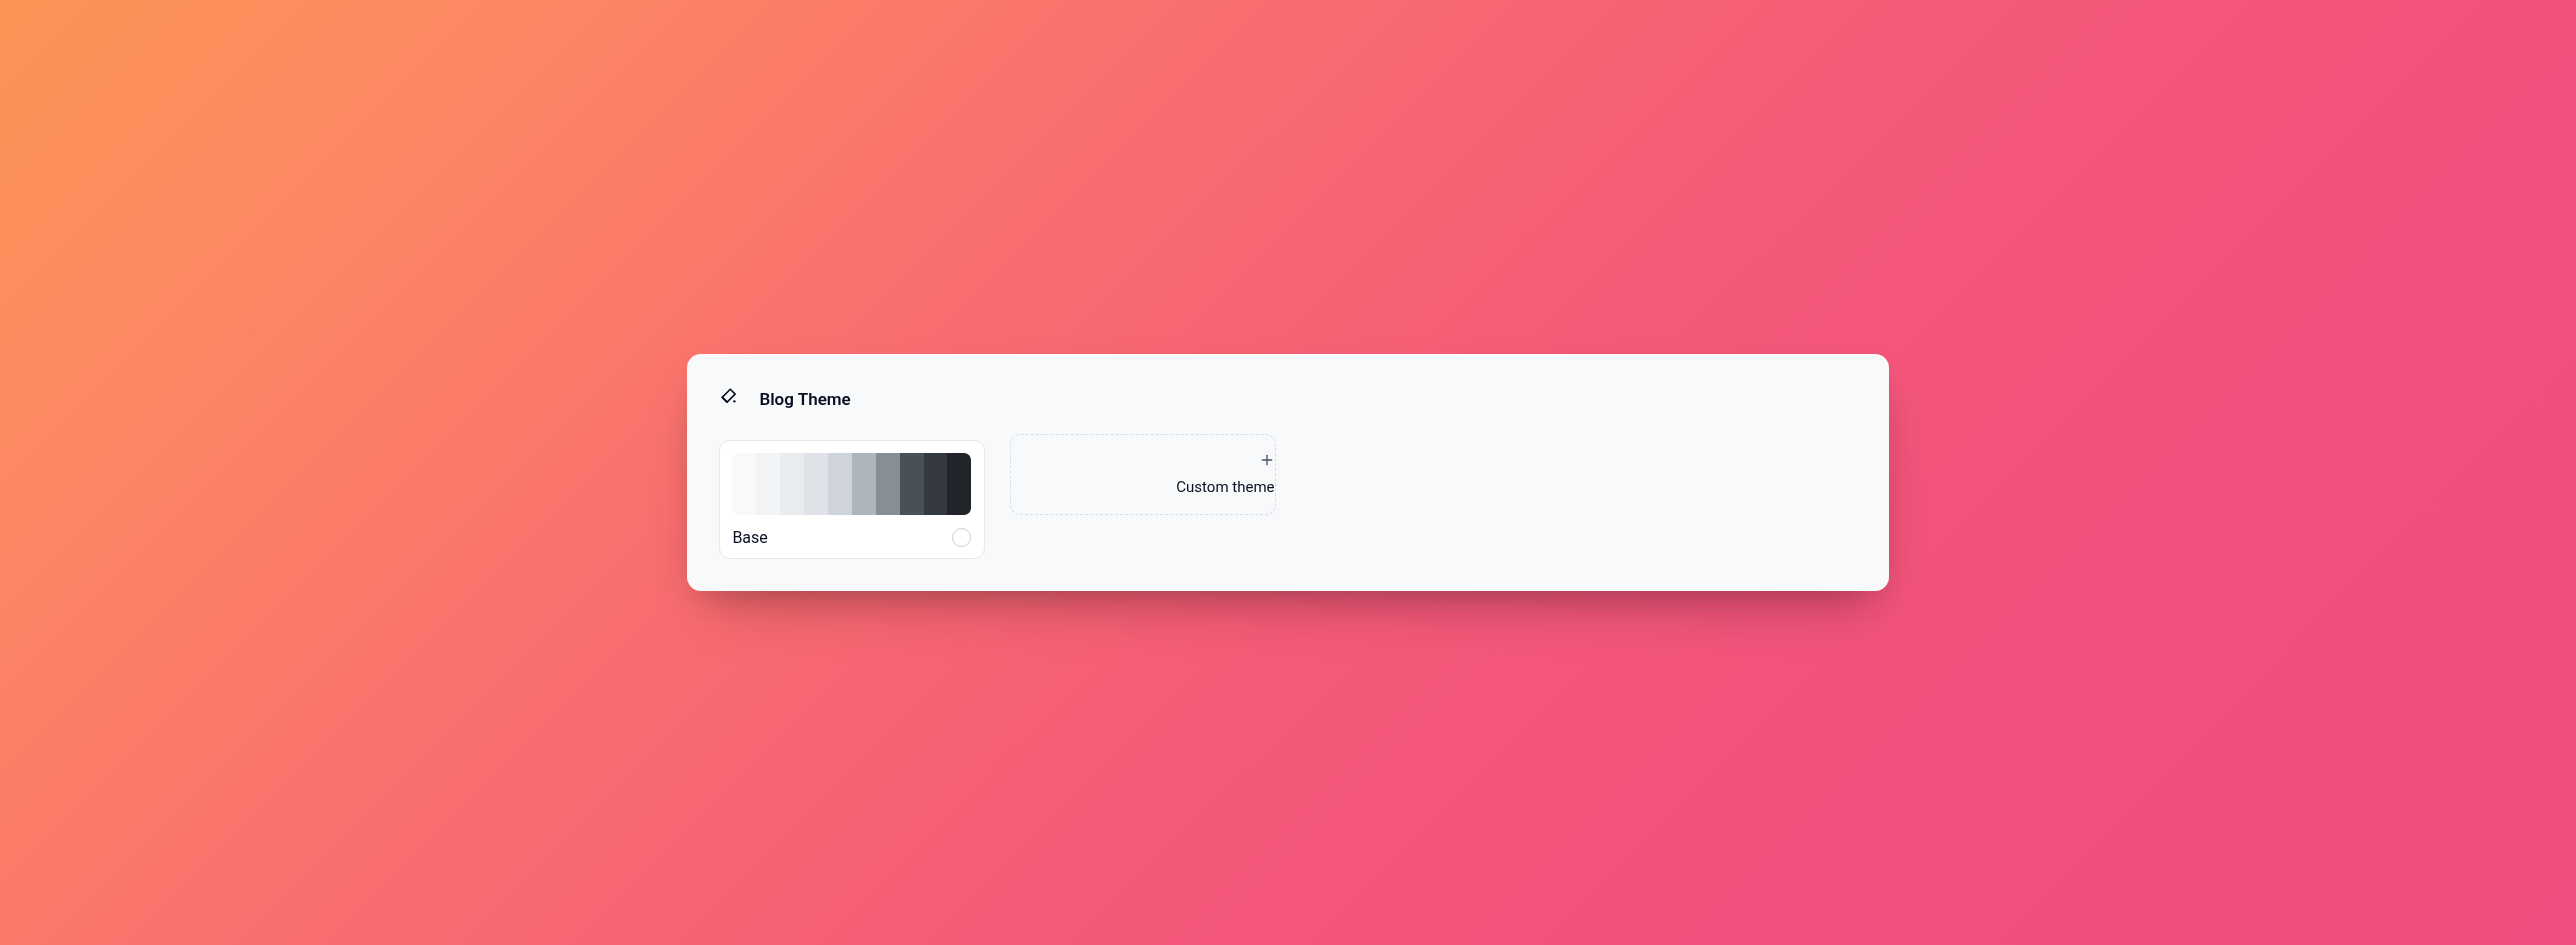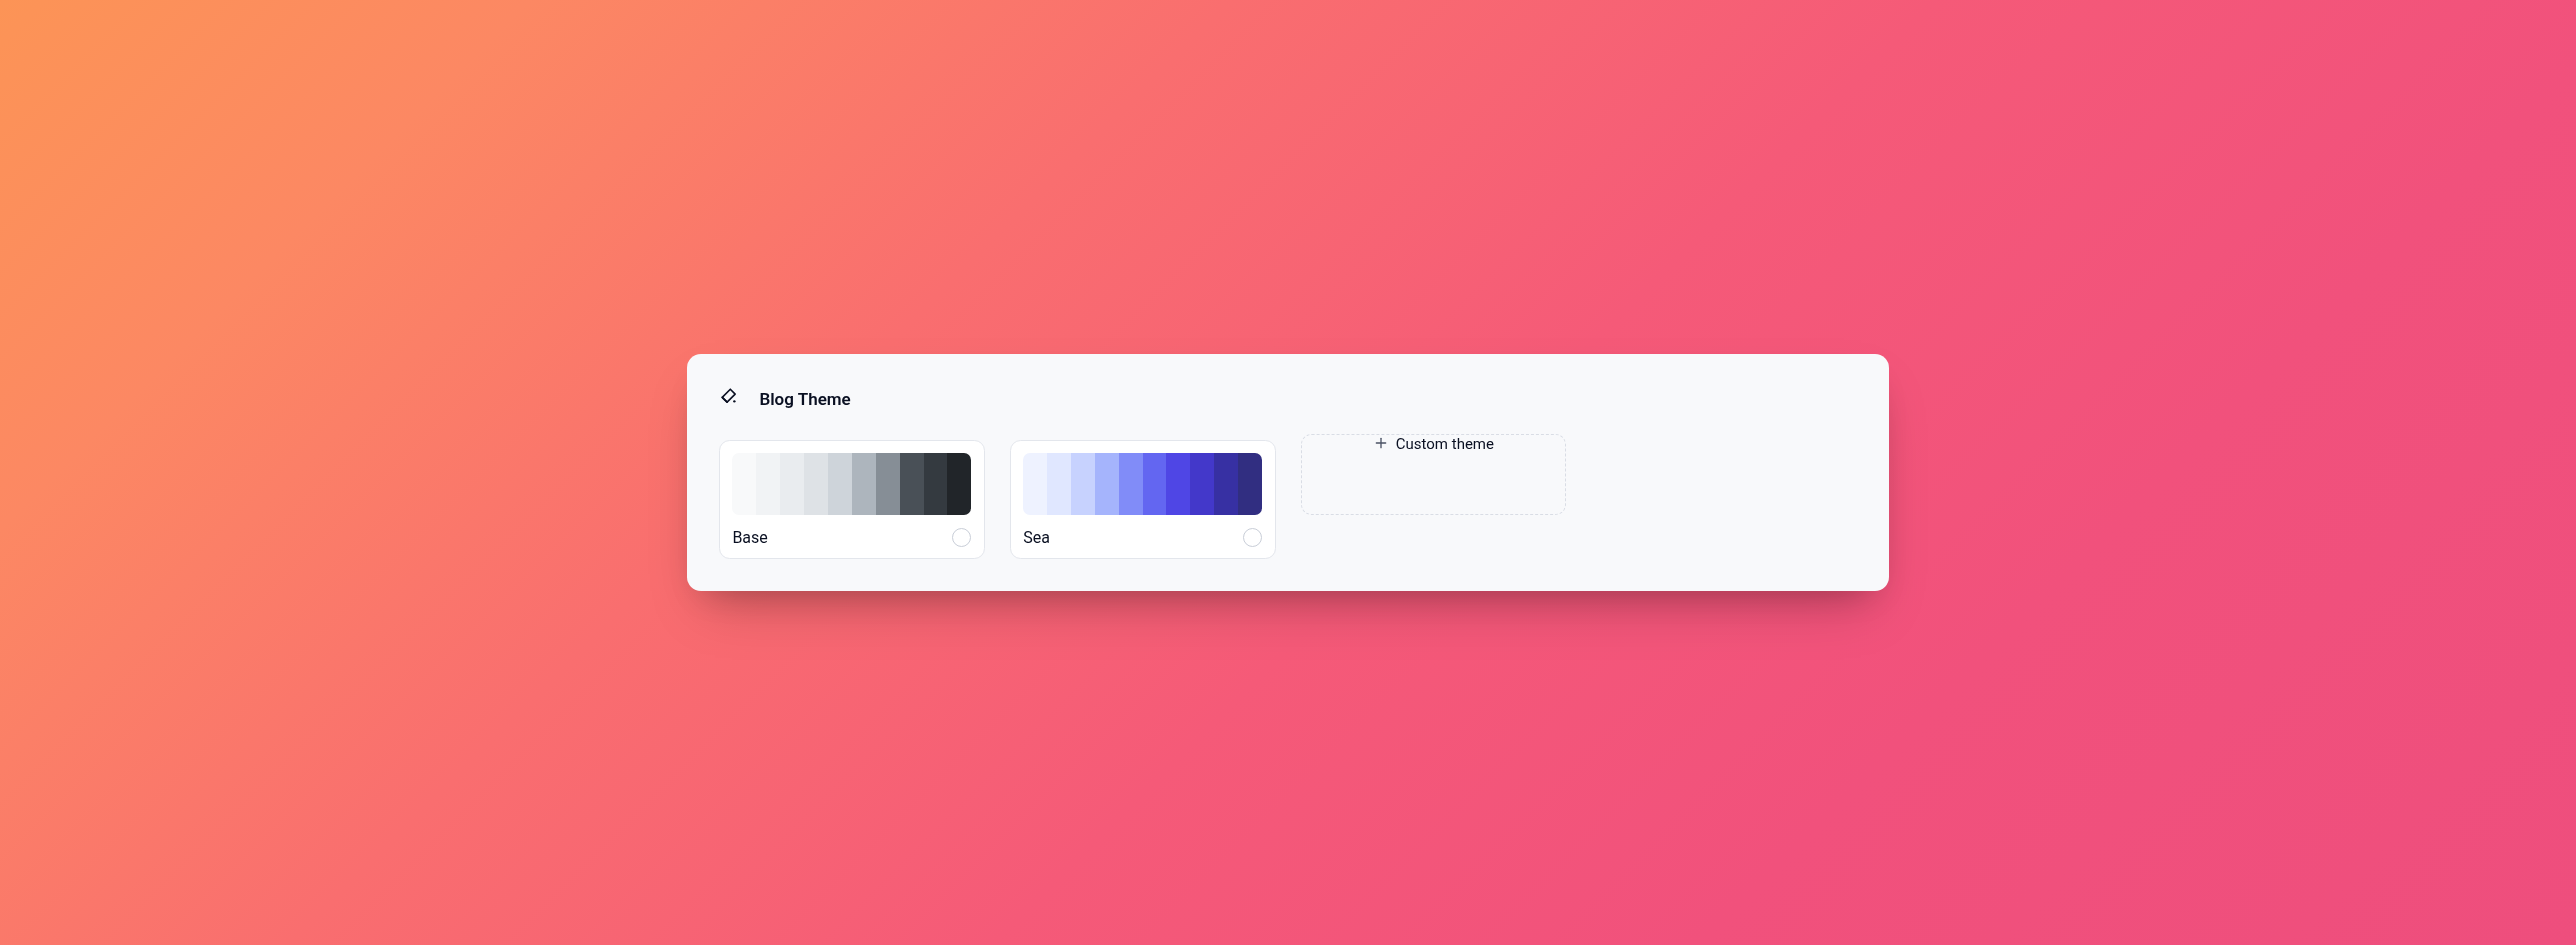--- a/index.html
+++ b/index.html
@@ -102,21 +102,22 @@
       stroke: #fff;
       stroke-width: 3;
       fill: none;
     }
     .custom-card {
       border: 1.3px dashed #d9dde5;
       border-radius: 10.6px;
       background: transparent;
       height: 81px;
       display: flex;
-      align-items: flex-start;
+      flex-direction: column;
+      align-items: flex-end;
       justify-content: center;
       gap: 7px;
       cursor: pointer;
     }
     .custom-card svg {
       width: 16px;
       height: 16px;
       color: #4a5264;
     }
     .custom-label {
@@ -156,38 +157,20 @@
         <div class="swatch" style="background:#212529"></div>
       </div>
       <div class="theme-footer">
         <span class="theme-label">Base</span>
         <span class="radio"></span>
       </div>
     </div>
 
 
 
-    <div class="theme-card">
-      <div class="swatches">
-        <div class="swatch" style="background:#eef2ff"></div>
-        <div class="swatch" style="background:#e0e7ff"></div>
-        <div class="swatch" style="background:#c7d2fe"></div>
-        <div class="swatch" style="background:#a5b4fc"></div>
-        <div class="swatch" style="background:#818cf8"></div>
-        <div class="swatch" style="background:#6366f1"></div>
-        <div class="swatch" style="background:#4f46e5"></div>
-        <div class="swatch" style="background:#4338ca"></div>
-        <div class="swatch" style="background:#3730a3"></div>
-        <div class="swatch" style="background:#312e81"></div>
-      </div>
-      <div class="theme-footer">
-        <span class="theme-label">Sea</span>
-        <span class="radio"></span>
-      </div>
-    </div>
 
     <div class="custom-card">
       <span>
         <svg viewBox="0 0 24 24" fill="none" stroke="currentColor" stroke-width="2" stroke-linecap="round">
           <line x1="12" y1="5" x2="12" y2="19"></line>
           <line x1="5" y1="12" x2="19" y2="12"></line>
         </svg>
       </span>
       <span class="custom-label">Custom theme</span>
     </div>

